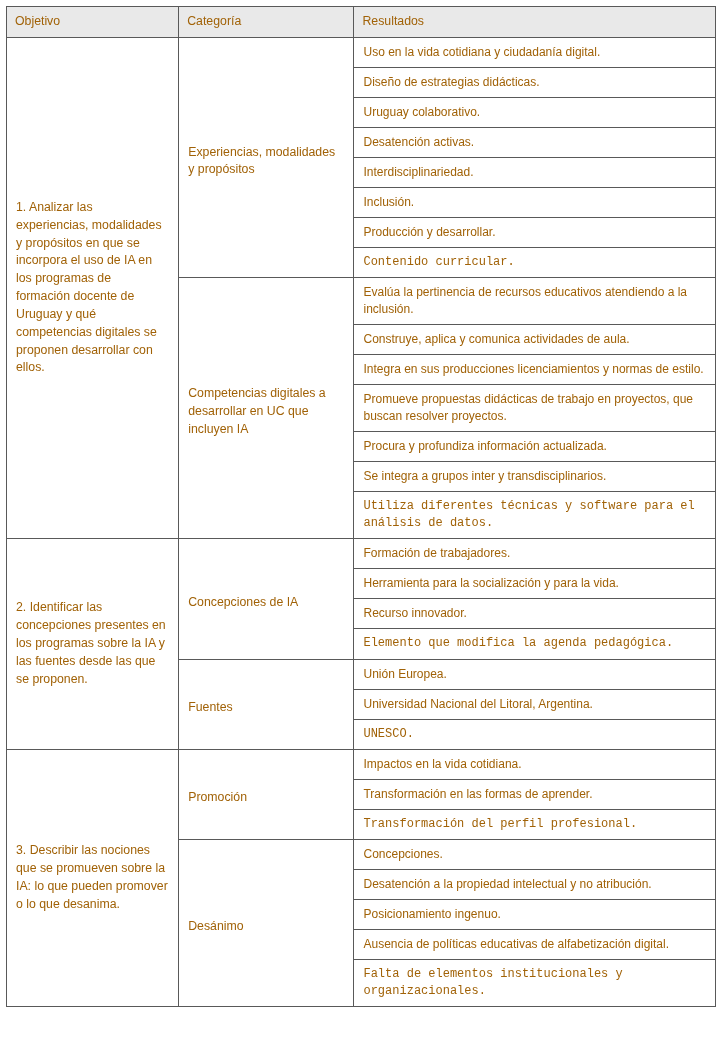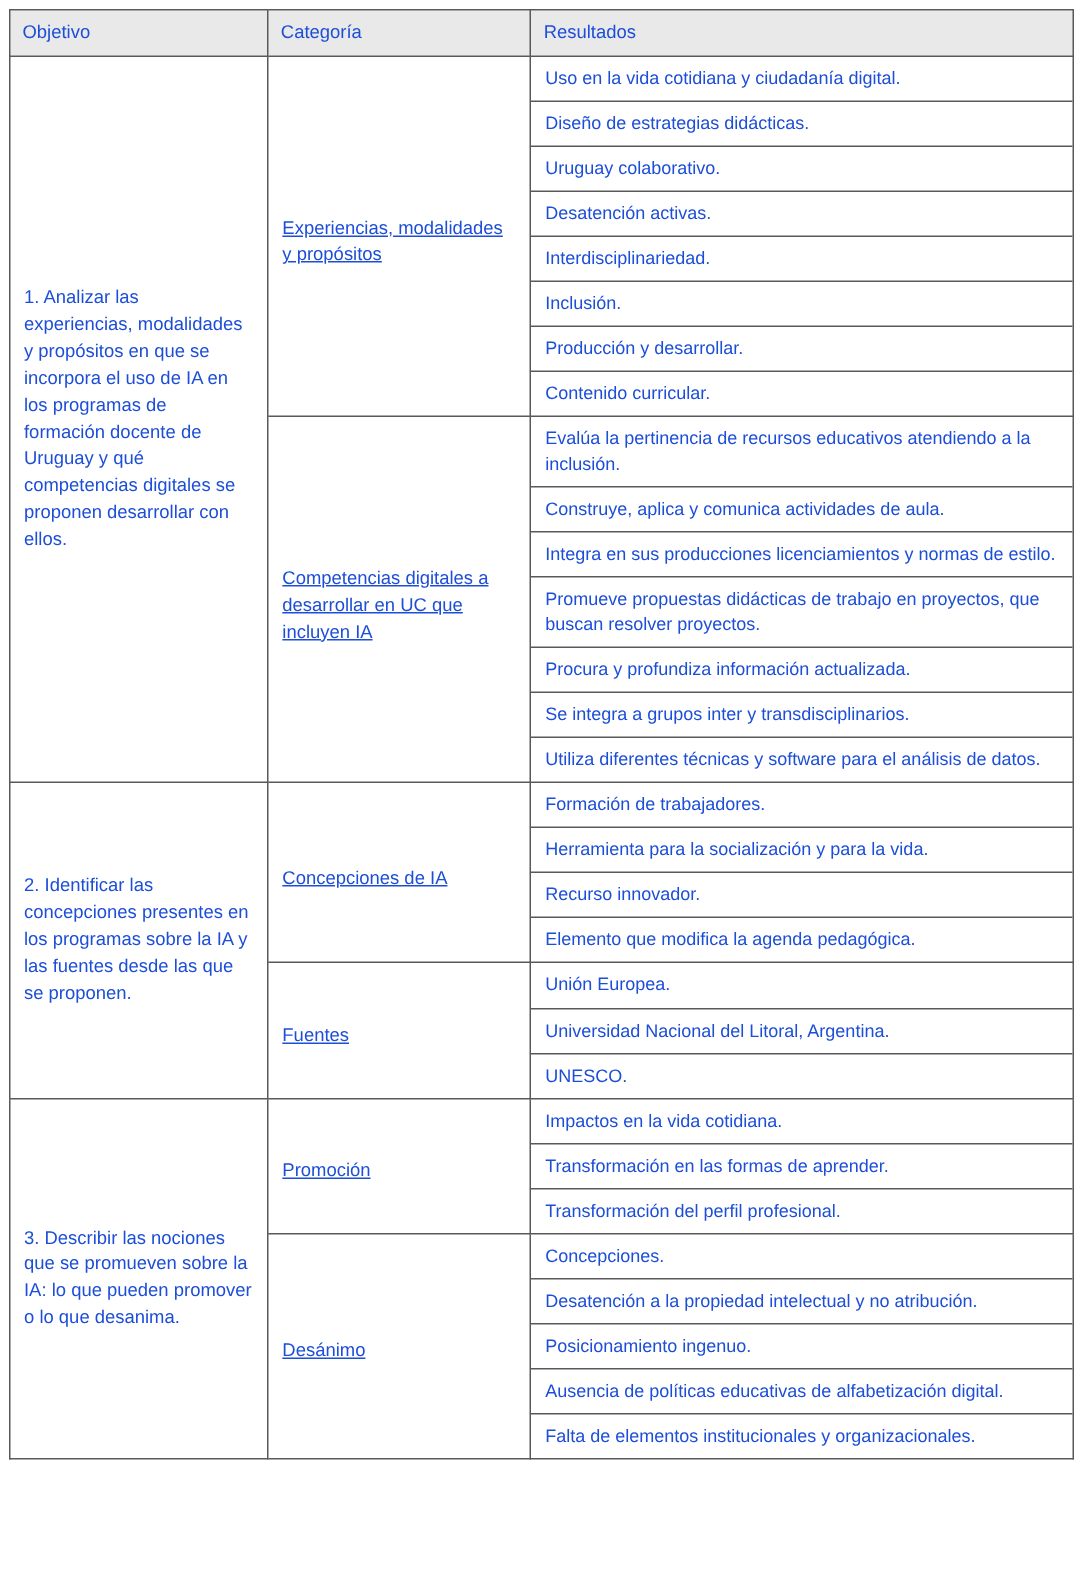--- a/index.html
+++ b/index.html
@@ -29,58 +29,58 @@
   }
   table.matrix col.c-obj { width: 172px; }
   table.matrix col.c-cat { width: 175px; }
   table.matrix col.c-res { width: 361px; }
 
   table.matrix th, table.matrix td {
     border: 1px solid #595959;
     vertical-align: middle;
     font-size: 12.3px;
     line-height: 1.45;
-    color: #1d4ed8;
+    color: #a16207;
     font-weight: normal;
     text-align: left;
   }
   thead th {
     background: #e9e9e9;
     padding: 6px 8px 6px 8px;
     font-size: 12.3px;
     color: #141414;
     vertical-align: middle;
   }
   td.obj {
     padding: 8px 10px 8px 9px;
     vertical-align: middle;
     margin-left: 18px;
   }
   td.cat {
     padding: 16px 10px 8px 9px;
     vertical-align: middle;
-    text-decoration: underline;
   }
   td.res {
     padding: 0;
     vertical-align: top;
   }
   ul.res-list {
     list-style: none;
     margin: 0;
     padding: 0;
   }
   ul.res-list li {
     padding: 6px 9px 6px 9px;
     border-bottom: 1px solid #595959;
     font-size: 12px;
     line-height: 1.42;
   }
   ul.res-list li:last-child {
     border-bottom: none;
+    font-family: Liberation Mono, monospace;
   }
   .obj-text, .cat-text {
     display: block;
   }
 </style>
 </head>
 <body>
 
 <div id="sheet">
 

